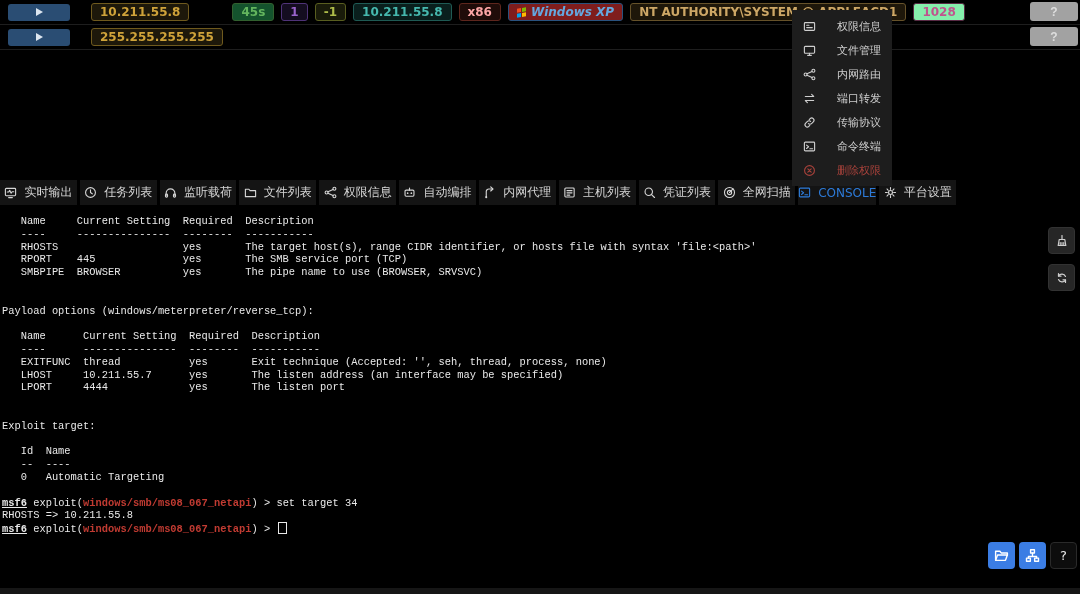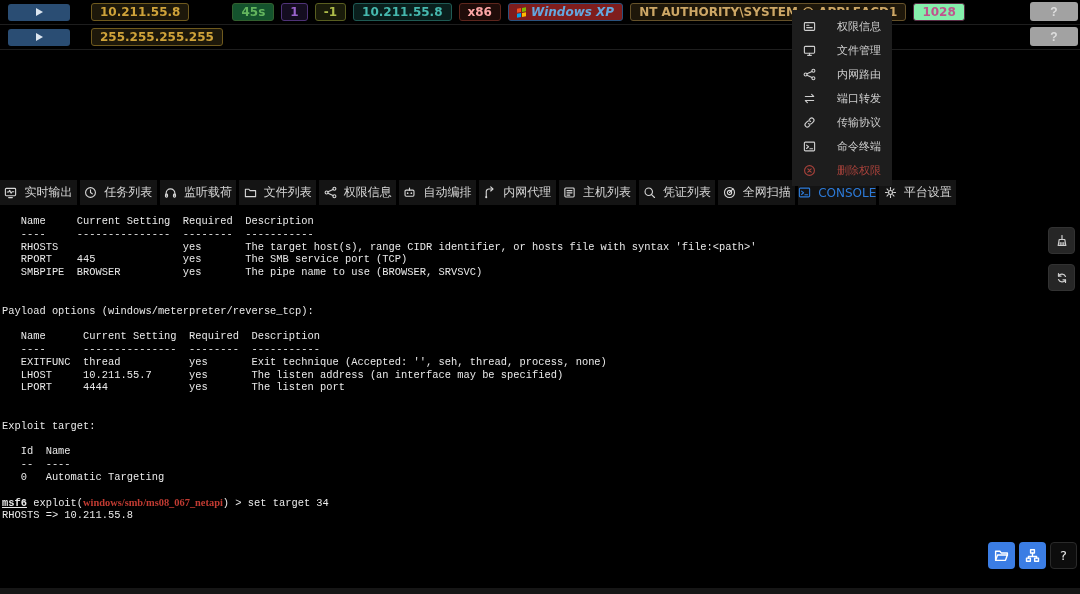--- a/index.html
+++ b/index.html
@@ -45,21 +45,21 @@
   .tab svg{flex:none;}
   .tab.active{color:#2d7bd9;}
 
   
   .console{position:absolute;top:212px;left:0;width:1080px;bottom:0;background:#000;}
   .cblock{margin:0;padding:3px 0 0 2px;font:10.4px/12.8px "Liberation Mono","DejaVu Sans Mono",monospace;
           color:#e9e9e9;white-space:pre;}
   .cline{padding-left:2px;font:10.4px/12.8px "Liberation Mono","DejaVu Sans Mono",monospace;
          color:#e9e9e9;white-space:pre;}
   .msf{font-weight:bold;text-decoration:underline;}
-  .mod{color:#c23b32;font-weight:bold;font-family:Liberation Serif, serif;}
+  .mod{color:#c23b32;font-weight:bold;}
   .cursor{display:inline-block;width:7px;height:10px;border:1px solid #e9e9e9;vertical-align:-2px;margin-left:2px;}
 
   .side-tools{position:absolute;top:15px;right:5px;display:flex;flex-direction:column;gap:10px;}
   .tool-btn{width:27px;height:27px;background:#262626;border:1px solid #323232;border-radius:4px;
             color:#cfcfcf;display:flex;align-items:center;justify-content:center;padding:0;cursor:pointer;}
 
   .corner-tools{position:absolute;bottom:25px;right:3px;display:flex;gap:4px;align-items:center;}
   .corner-btn{width:27px;height:27px;border:none;border-radius:4px;display:flex;align-items:center;
               justify-content:center;padding:0;cursor:pointer;}
   .corner-btn.blue{background:#3b7de4;color:#fff;}
@@ -271,20 +271,21 @@
 Exploit target:
 
    Id  Name
    --  ----
    0   Automatic Targeting
 
 </pre>
 
   <div class="cline"><span class="msf">msf6</span><span> exploit(</span><span class="mod">windows/smb/ms08_067_netapi</span><span>) &gt; </span><span>set target 34</span></div>
   <div class="cline"><span>RHOSTS =&gt; 10.211.55.8</span></div>
+  <div class="cline"><span class="msf">msf6</span><span> exploit(</span><span class="mod">windows/smb/ms08_067_netapi</span><span>) &gt; </span><span></span><span class="cursor"></span></div>
 
   <div class="side-tools">
     <button class="tool-btn">
       <svg width="14" height="14" viewBox="0 0 14 14" fill="none" stroke="currentColor" stroke-width="1.2" stroke-linecap="round" stroke-linejoin="round">
           <path d="M7 1.5v4"></path>
           <path d="M4.2 5.5h5.6l1 6H3.2z"></path>
           <path d="M5.2 8.5v2M7 8.5v2M8.8 8.5v2"></path>
         </svg>
     </button>
     <button class="tool-btn">

